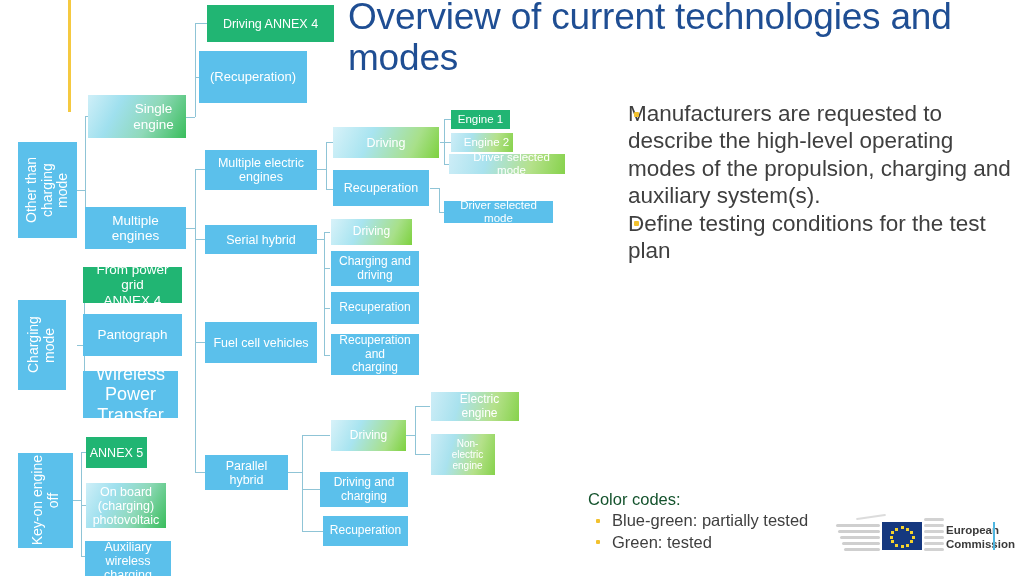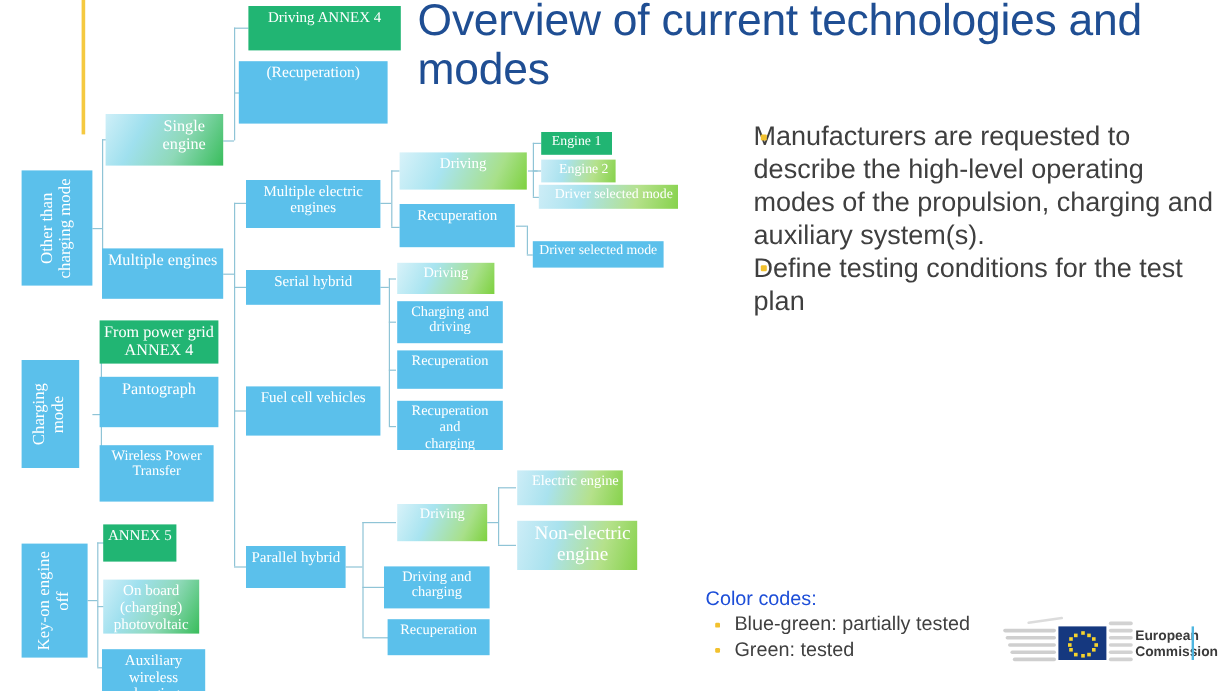--- a/index.html
+++ b/index.html
@@ -5,27 +5,26 @@
   html,body{margin:0;padding:0;}
   body{
     width:1024px;height:576px;position:relative;overflow:hidden;
     background:#ffffff;
     font-family:"Liberation Sans","DejaVu Sans",sans-serif;
   }
   
   .node{
     position:absolute;
     box-sizing:border-box;
-    display:flex;justify-content:center;
+    display:flex;align-items:center;justify-content:center;
     text-align:center;
     color:#ffffff;
     line-height:1.12;
     padding:2px 3px;
     white-space:pre-line;
-    font-family:Liberation Serif, serif;
   }
   .blue      { background:#5BC0EB; }
   .green     { background:#21B573; }
   .bluegreen { background:linear-gradient(118deg,#CFEFF8 0%,#9FE0EE 30%,#8FD9B9 62%,#39BD5B 100%); }
   .bluegreen2{ background:linear-gradient(115deg,#D8F2F9 0%,#A8E4F0 35%,#A8E08A 75%,#7DD13E 100%); }
   .bluegreen3{ background:linear-gradient(105deg,#CDEDF7 0%,#A9E2EE 32%,#B5E18B 70%,#86D24B 100%);padding-left:12px; }
   .vert{ writing-mode:vertical-rl; transform:rotate(180deg); }
 
   
   .ln{position:absolute;background:#8FC4D6;}
@@ -46,21 +45,21 @@
     font-size:22.5px;color:#3F3F3F;line-height:1.22;
     margin:0 0 0 0;padding:0;
   }
   ul.bl{list-style:none;margin:0;padding:0;}
   ul.bl>li{position:relative;padding-left:26px;}
   ul.bl>li:before{
     content:"";position:absolute;left:6px;top:.52em;
     width:5px;height:5px;background:#F2C12E;border-radius:1px;
   }
   #colorcodes{position:absolute;left:588px;top:490px;width:330px;}
-  #cc-title{font-size:16.5px;color:#1d4ed8;margin-bottom:1px;}
+  #cc-title{font-size:16.5px;color:#14532d;margin-bottom:1px;}
   #colorcodes li{font-size:16.5px;color:#3F3F3F;line-height:1.31;}
   #colorcodes ul.bl>li{padding-left:24px;}
   #colorcodes ul.bl>li:before{width:4px;height:4px;left:8px;}
 
   
   #eu-logo{position:absolute;left:836px;top:512px;width:160px;height:52px;}
   #eu-flag{position:absolute;left:46px;top:10px;width:40px;height:28px;background:#15387F;}
   .eu-star{position:absolute;width:3px;height:3px;background:#F6D32D;}
   #eu-text{position:absolute;left:110px;top:11px;font-size:11.5px;font-weight:bold;color:#3A3A3A;line-height:1.25;}
   #eu-bar{position:absolute;left:157px;top:10px;width:2px;height:28px;background:#4FB6E0;}
@@ -202,41 +201,41 @@
 <div class="node blue" style="left:85px;top:207px;width:101px;height:42px;font-size:13.5px;">
   <span>Multiple engines</span>
 </div>
 <div class="node green" style="left:83px;top:267px;width:99px;height:36px;font-size:13.5px;">
   <span>From power grid
 ANNEX 4</span>
 </div>
 <div class="node blue" style="left:83px;top:314px;width:99px;height:42px;font-size:13.5px;">
   <span>Pantograph</span>
 </div>
-<div class="node blue" style="left:83px;top:371px;width:95px;height:47px;font-size:12px;">
+<div class="node blue" style="left:83px;top:371px;width:95px;height:47px;font-size:18px;">
   <span>Wireless Power
 Transfer</span>
 </div>
 <div class="node green" style="left:86px;top:437px;width:61px;height:31px;font-size:12.5px;">
   <span>ANNEX 5</span>
 </div>
 <div class="node bluegreen" style="left:86px;top:483px;width:80px;height:45px;font-size:12.5px;">
   <span>On board
 (charging)
 photovoltaic</span>
 </div>
 <div class="node blue" style="left:85px;top:541px;width:86px;height:40px;font-size:12.5px;">
   <span>Auxiliary wireless
 charging</span>
 </div>
 
 <div class="node green" style="left:207px;top:5px;width:127px;height:37px;font-size:12.5px;">
   <span>Driving ANNEX 4</span>
 </div>
-<div class="node blue" style="left:199px;top:51px;width:124px;height:52px;font-size:13px;">
+<div class="node blue" style="left:199px;top:51px;width:108px;height:52px;font-size:13px;">
   <span>(Recuperation)</span>
 </div>
 <div class="node blue" style="left:205px;top:150px;width:112px;height:40px;font-size:12.5px;">
   <span>Multiple electric engines</span>
 </div>
 <div class="node blue" style="left:205px;top:225px;width:112px;height:29px;font-size:12.5px;">
   <span>Serial hybrid</span>
 </div>
 <div class="node blue" style="left:205px;top:322px;width:112px;height:41px;font-size:12.5px;">
   <span>Fuel cell vehicles</span>
@@ -284,16 +283,16 @@
 </div>
 <div class="node bluegreen3" style="left:449px;top:154px;width:116px;height:20px;font-size:11.5px;">
   <span>Driver selected mode</span>
 </div>
 <div class="node blue" style="left:444px;top:201px;width:109px;height:22px;font-size:11.5px;">
   <span>Driver selected mode</span>
 </div>
 <div class="node bluegreen3" style="left:431px;top:392px;width:88px;height:29px;font-size:12px;">
   <span>Electric engine</span>
 </div>
-<div class="node bluegreen3" style="left:431px;top:434px;width:100px;height:41px;font-size:16px;">
+<div class="node bluegreen3" style="left:431px;top:434px;width:64px;height:41px;font-size:10px;">
   <span>Non-electric
 engine</span>
 </div>
 
 </body></html>

